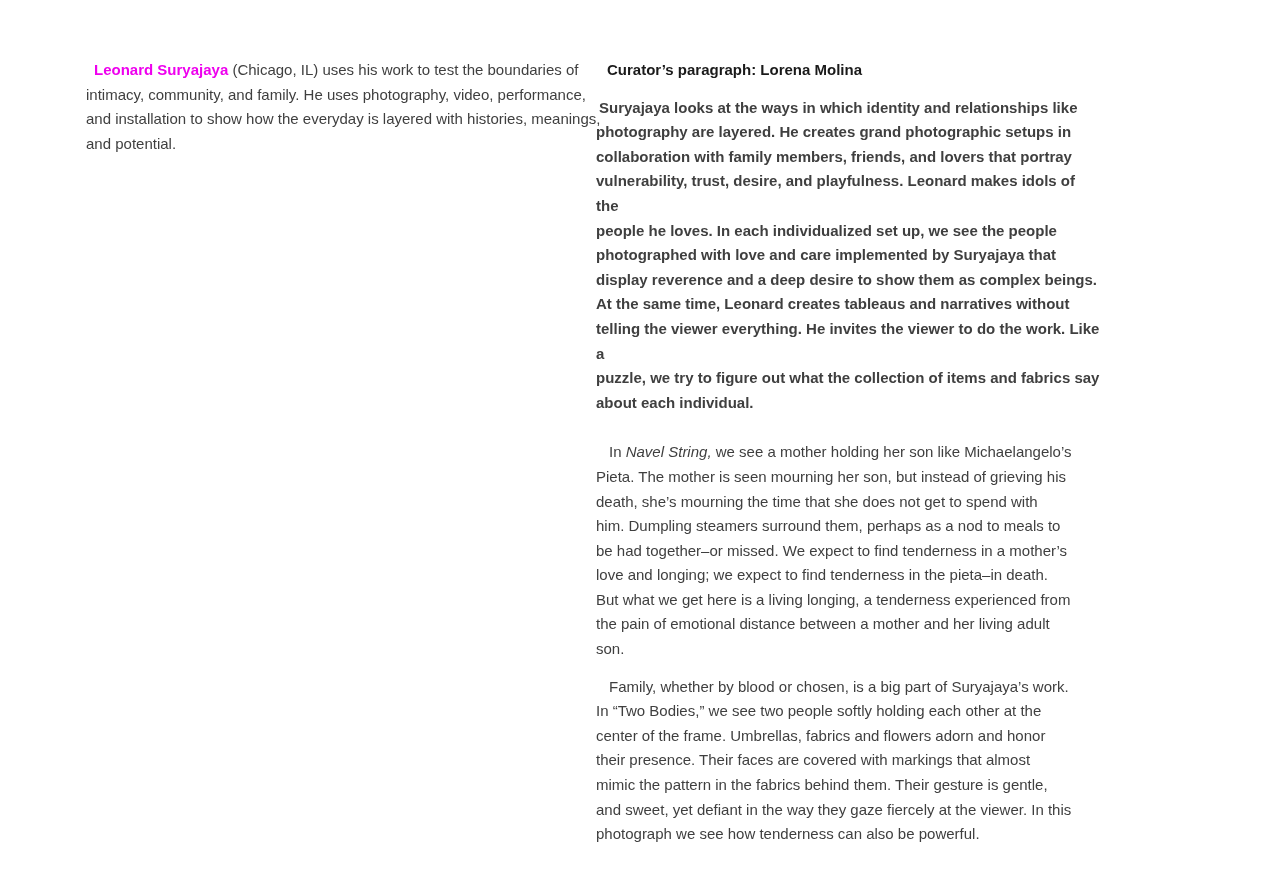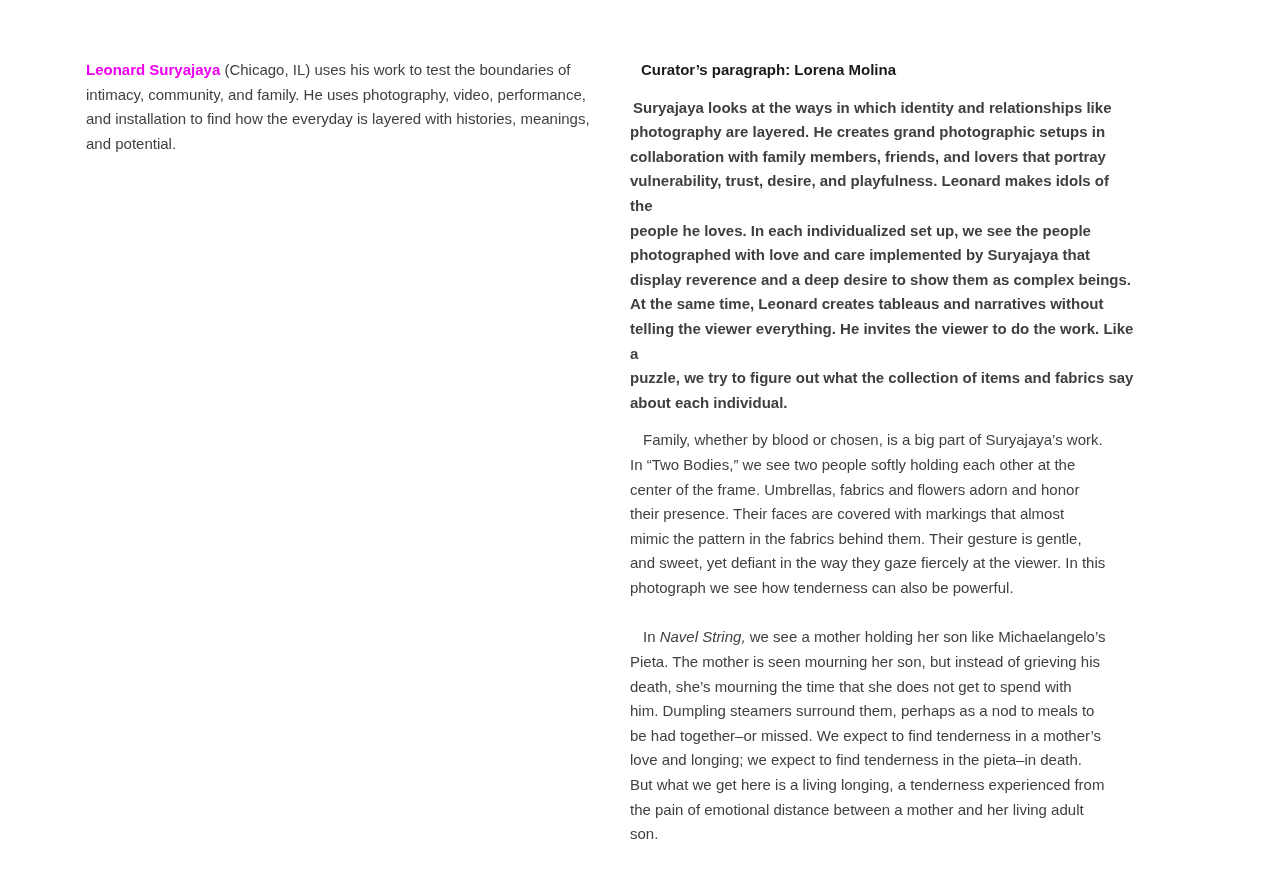--- a/index.html
+++ b/index.html
@@ -12,21 +12,21 @@
     position: relative;
   }
   .col {
     position: absolute;
     top: 58px;
     font-size: 15px;
     line-height: 24.6px;
     color: #3f3f3f;
   }
   .left-col  { left: 86px;  width: 560px; }
-  .right-col { left: 630px; width: 505px; }
+  .right-col { left: 596px; width: 505px; }
 
   p, h2 {
     white-space: pre-line;       
     font-size: 15px;
     line-height: 24.6px;
     font-weight: normal;
   }
   .curator-heading {
     font-weight: bold;
     color: #1a1a1a;
@@ -35,58 +35,59 @@
   }
   .para { margin-bottom: 13px; color: #3f3f3f; }
   .para-1 { text-indent: 3px; font-weight: bold; }
   .para-2 { text-indent: 13px; }
   .para-3 { text-indent: 13px; margin-top: 25px; }
 
   .artist-name {
     color: var(--accent, #ee00ee);
     font-weight: bold;
     cursor: pointer;
+    margin-left: 8px;
   }
   .work-title { font-style: italic; }
 </style>
 </head>
 <body>
 
 <div class="col left-col">
   <p class="para"><span class="artist-name">Leonard Suryajaya</span><span> (Chicago, IL) uses his work to test the boundaries of
 intimacy, community, and family. He uses photography, video, performance,
-and installation to find how the everyday is layered with histories, meanings,
+and installation to show how the everyday is layered with histories, meanings,
 and potential.</span></p>
 </div>
 
 <div class="col right-col">
   <h2 class="curator-heading">Curator’s paragraph: Lorena Molina</h2>
 
   <p class="para para-1">Suryajaya looks at the ways in which identity and relationships like
 photography are layered. He creates grand photographic setups in
 collaboration with family members, friends, and lovers that portray
 vulnerability, trust, desire, and playfulness. Leonard makes idols of the
 people he loves. In each individualized set up, we see the people
 photographed with love and care implemented by Suryajaya that
 display reverence and a deep desire to show them as complex beings.
 At the same time, Leonard creates tableaus and narratives without
 telling the viewer everything. He invites the viewer to do the work. Like a
 puzzle, we try to figure out what the collection of items and fabrics say
 about each individual.</p>
 
-  <p class="para para-2">Family, whether by blood or chosen, is a big part of Suryajaya’s work.
-In “Two Bodies,” we see two people softly holding each other at the
-center of the frame. Umbrellas, fabrics and flowers adorn and honor
-their presence. Their faces are covered with markings that almost
-mimic the pattern in the fabrics behind them. Their gesture is gentle,
-and sweet, yet defiant in the way they gaze fiercely at the viewer. In this
-photograph we see how tenderness can also be powerful.</p>
-
   <p class="para para-3"><span>In </span><span class="work-title">Navel String,</span><span> we see a mother holding her son like Michaelangelo’s
 Pieta. The mother is seen mourning her son, but instead of grieving his
 death, she’s mourning the time that she does not get to spend with
 him. Dumpling steamers surround them, perhaps as a nod to meals to
 be had together–or missed. We expect to find tenderness in a mother’s
 love and longing; we expect to find tenderness in the pieta–in death.
 But what we get here is a living longing, a tenderness experienced from
 the pain of emotional distance between a mother and her living adult
 son.</span></p>
+
+  <p class="para para-2">Family, whether by blood or chosen, is a big part of Suryajaya’s work.
+In “Two Bodies,” we see two people softly holding each other at the
+center of the frame. Umbrellas, fabrics and flowers adorn and honor
+their presence. Their faces are covered with markings that almost
+mimic the pattern in the fabrics behind them. Their gesture is gentle,
+and sweet, yet defiant in the way they gaze fiercely at the viewer. In this
+photograph we see how tenderness can also be powerful.</p>
 </div>
 
 </body></html>

